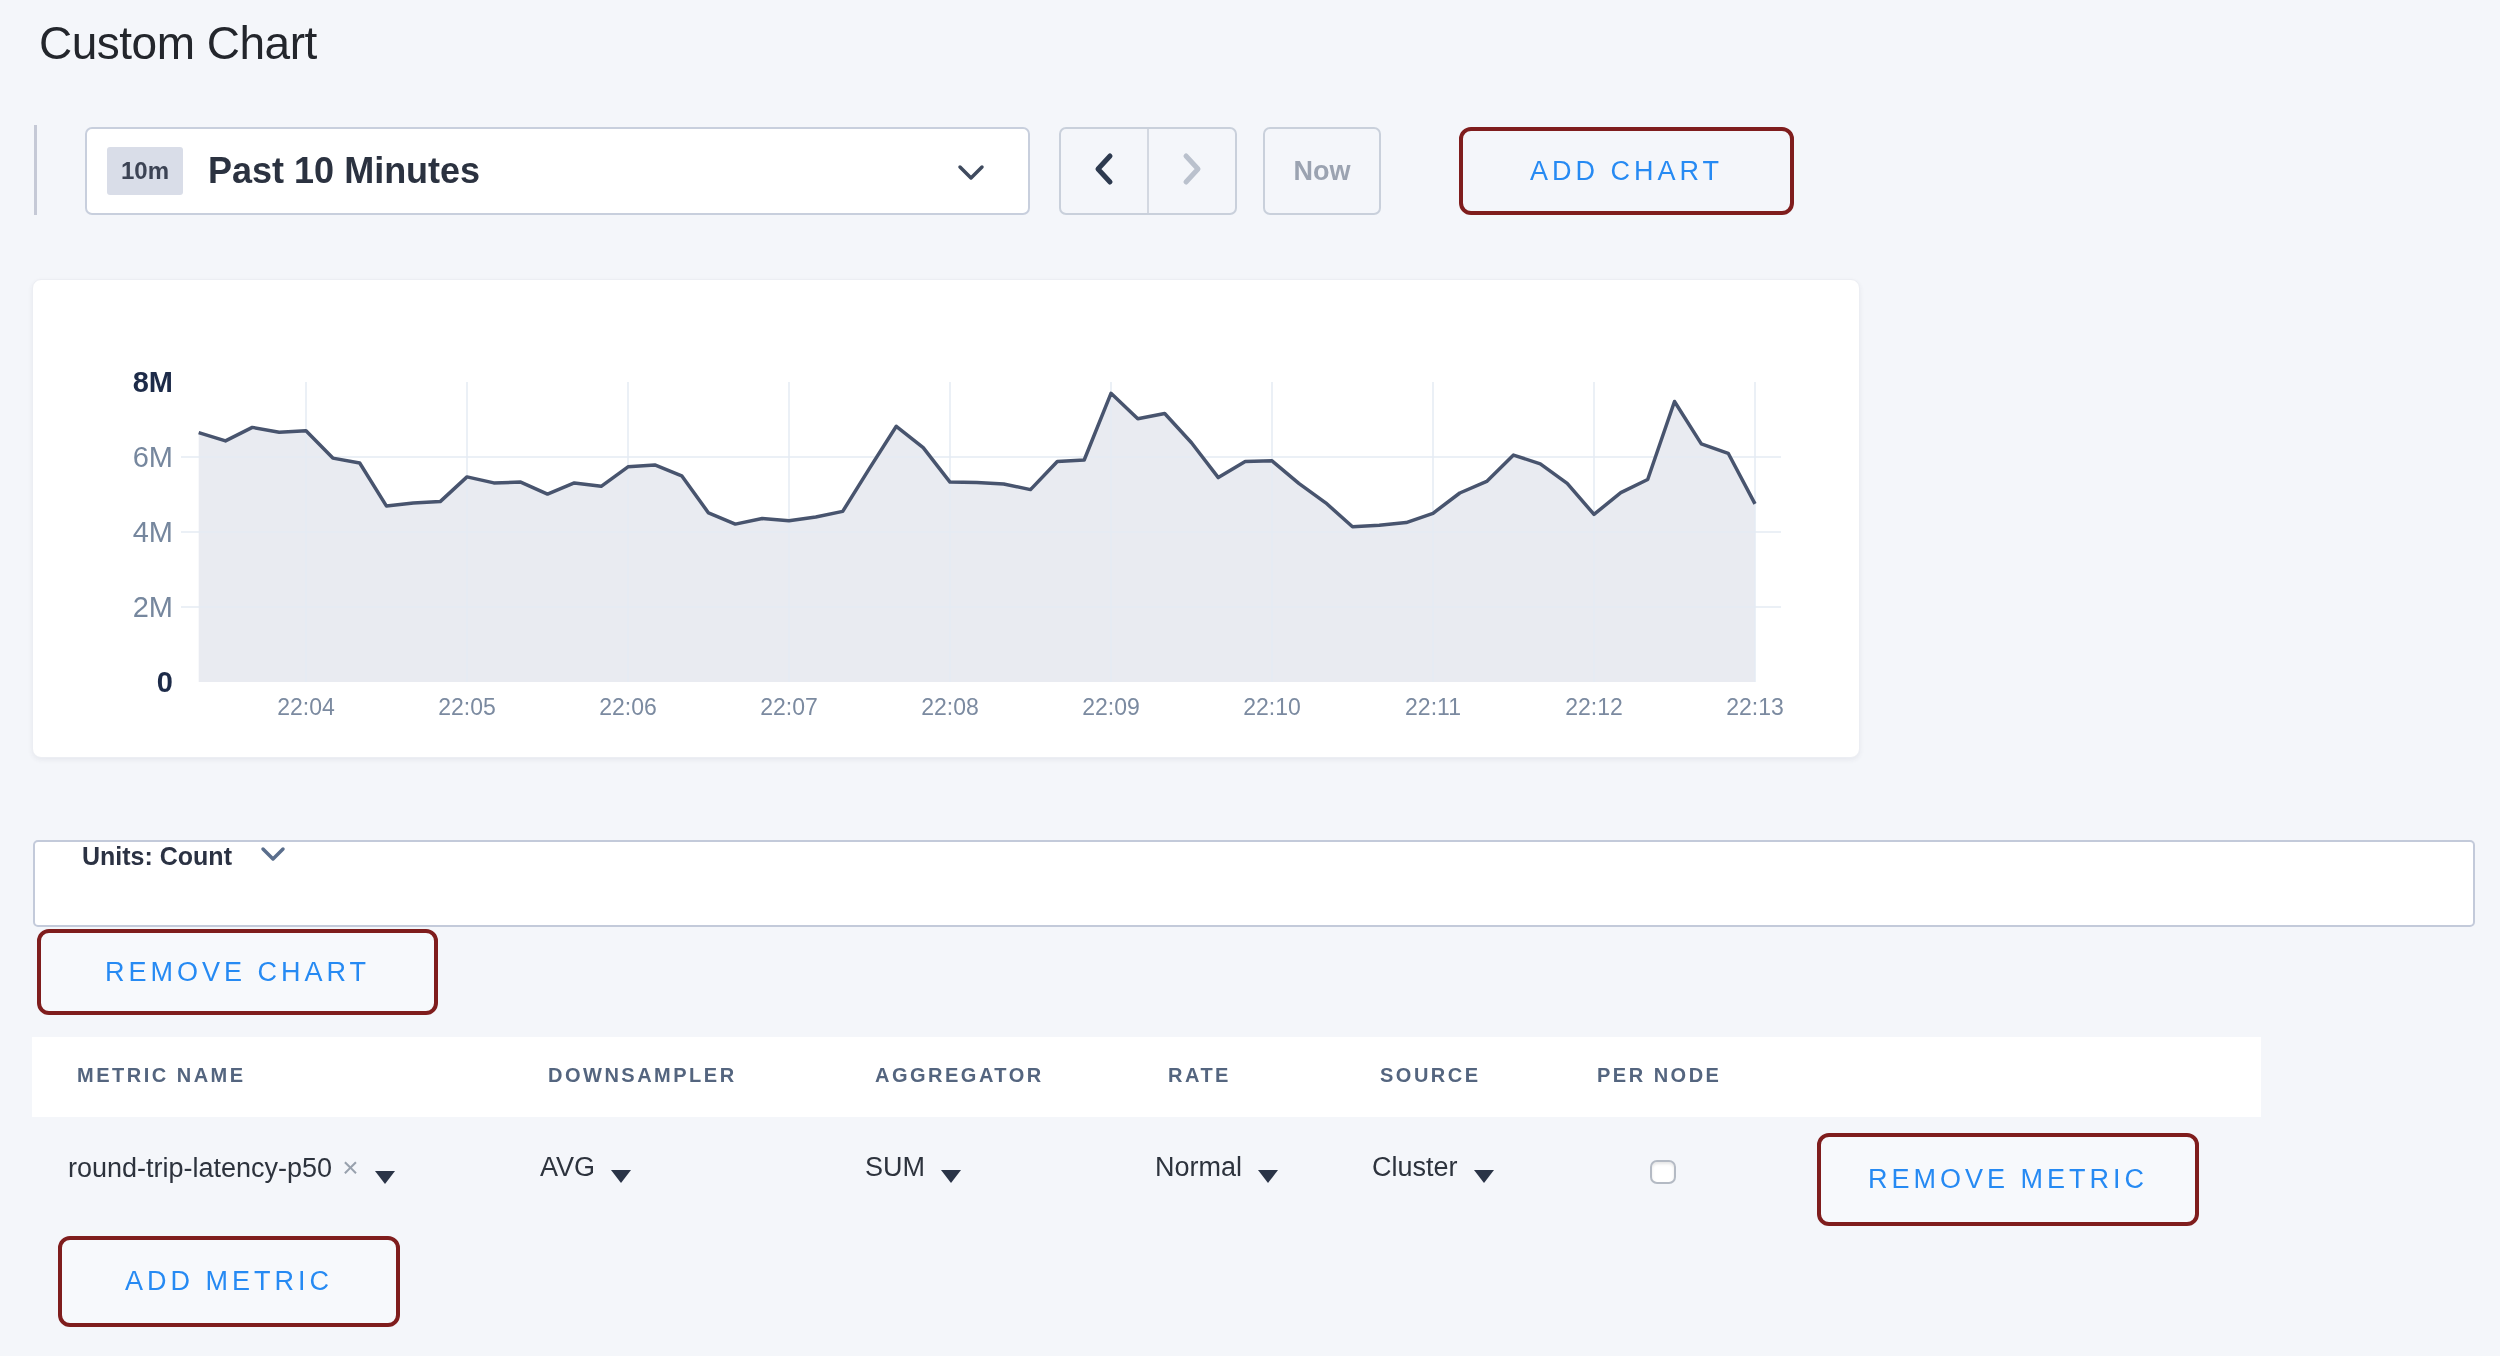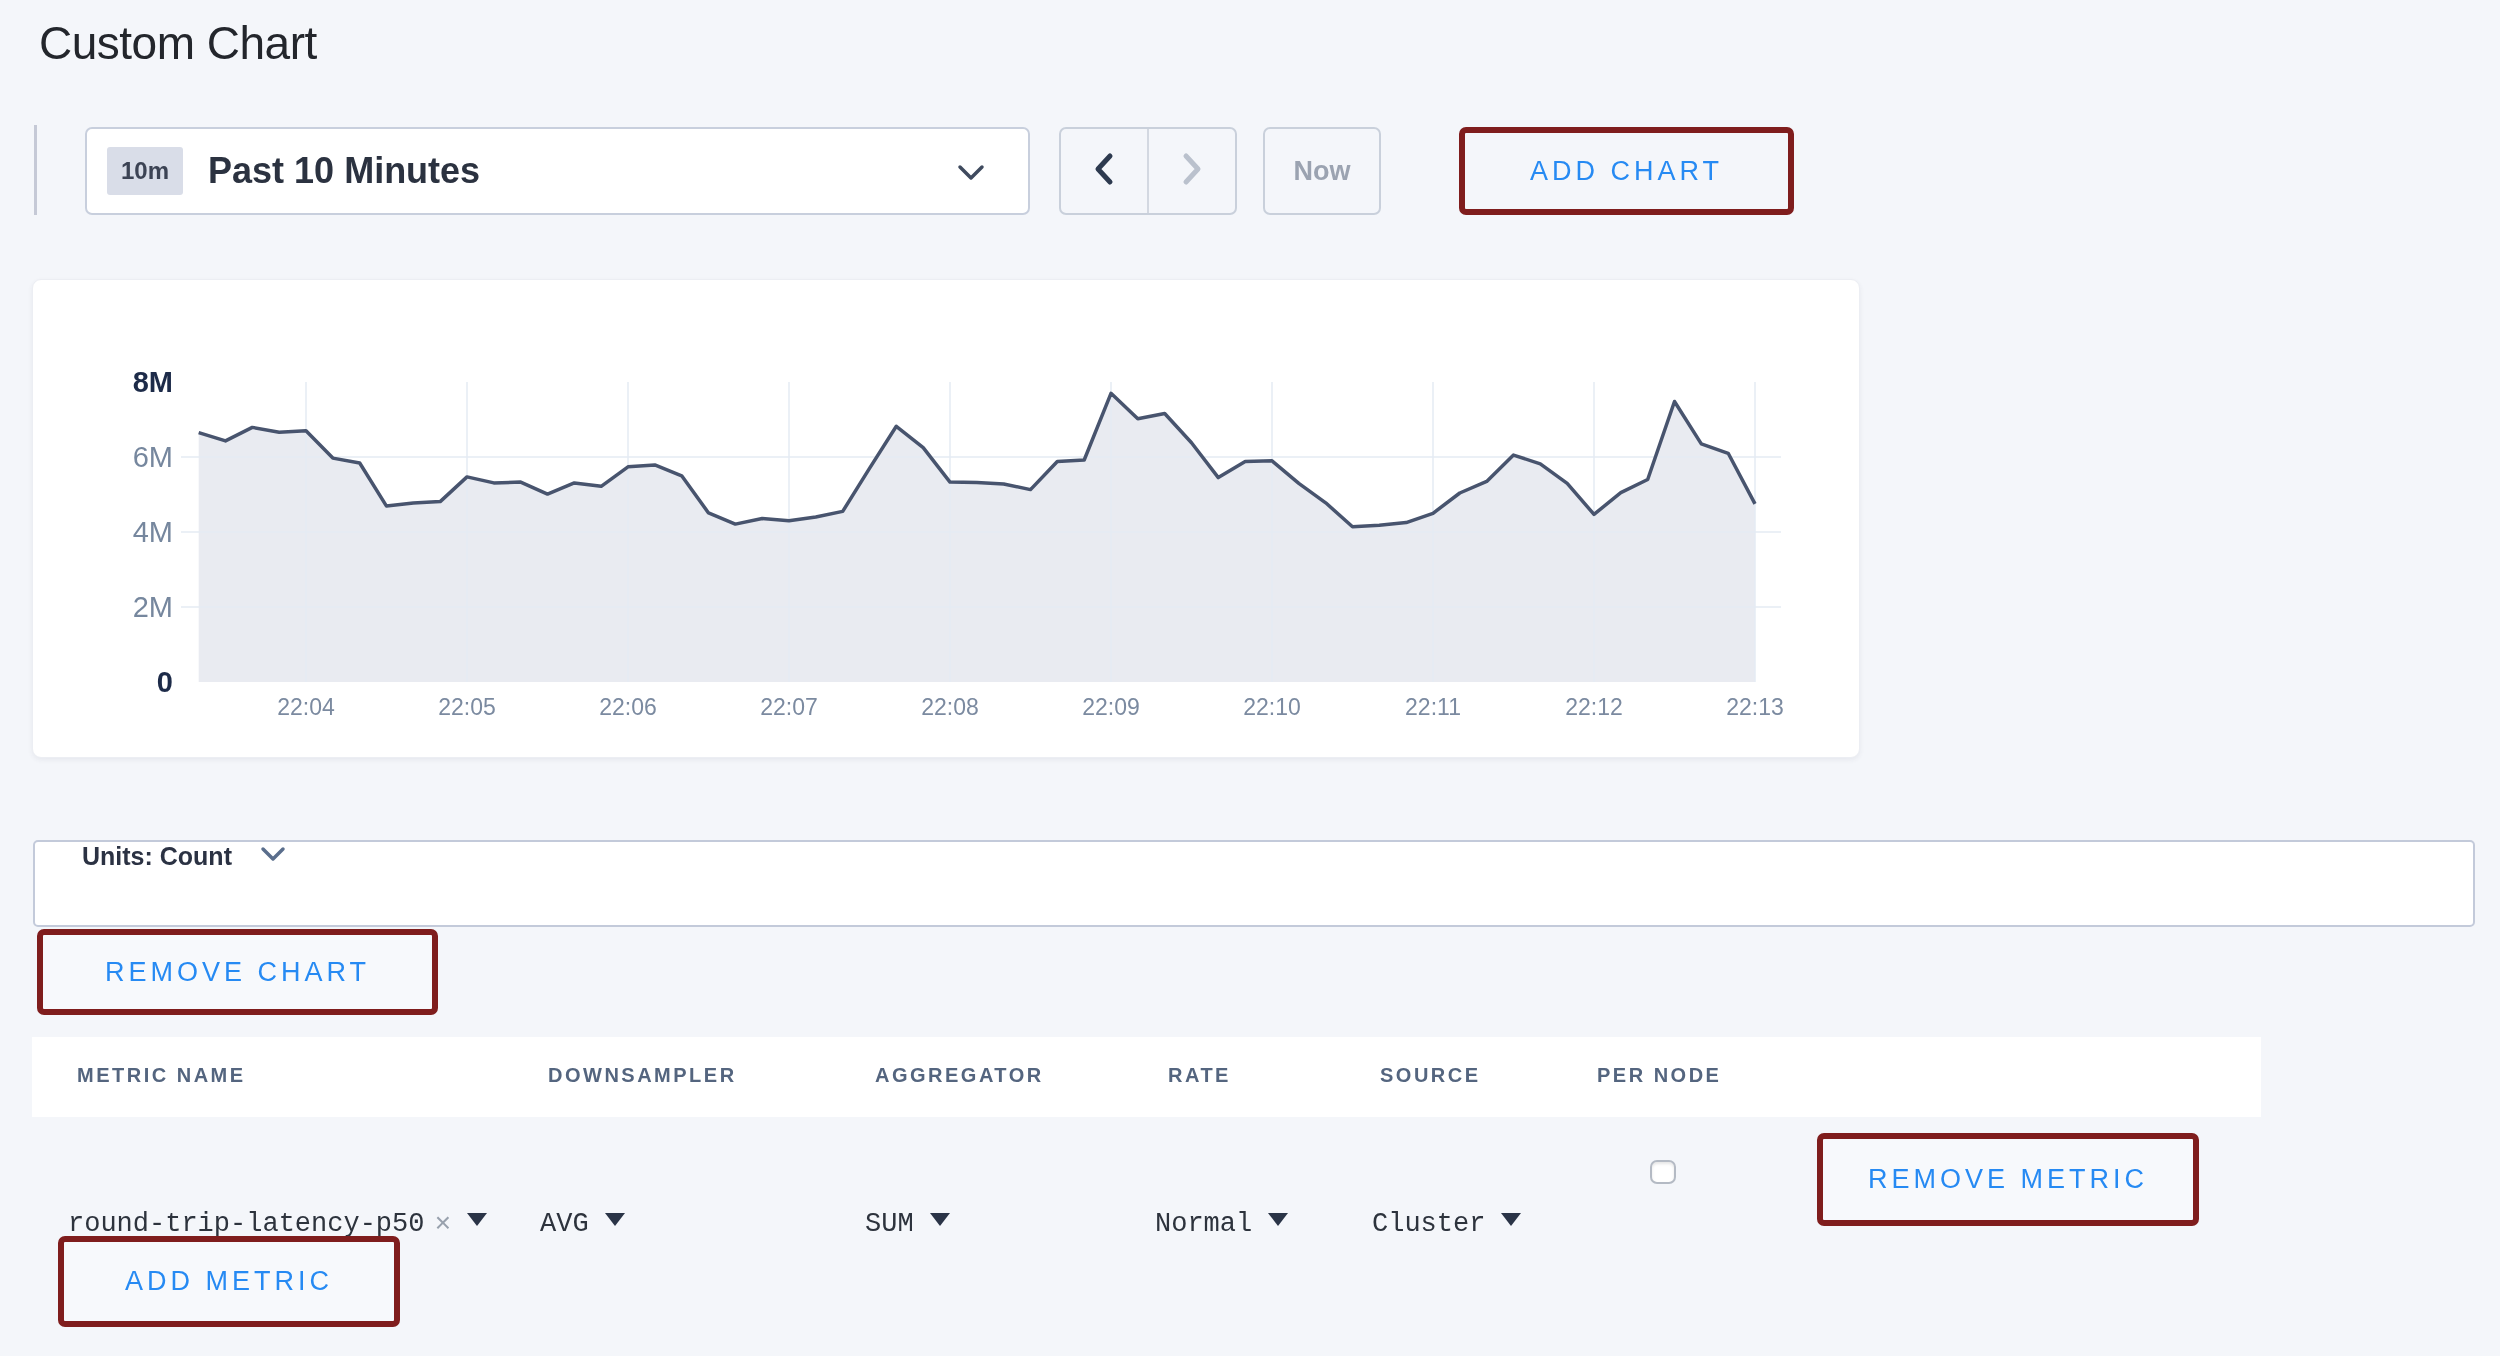--- a/index.html
+++ b/index.html
@@ -36,21 +36,21 @@
   .nav-btn{flex:1;display:flex;align-items:center;justify-content:center;cursor:pointer;}
   .nav-btn + .nav-btn{border-left:2px solid #d3d8e1;}
 
   .now-btn{
     left:1263px;top:127px;width:118px;height:88px;
     border:2px solid #c9d0db;border-radius:7px;box-sizing:border-box;
     display:flex;align-items:center;justify-content:center;
     font-size:27px;font-weight:700;color:#9ba3b1;cursor:pointer;
   }
   .blue-btn{
-    border:6px solid #7f1d1d;border-radius:7px;box-sizing:border-box;
+    border:4px solid #7f1d1d;border-radius:12px;box-sizing:border-box;
     background:#f7f9fc;
     display:flex;align-items:center;justify-content:center;
     font-size:27px;color:#268af3;letter-spacing:4px;cursor:pointer;
     white-space:nowrap;
   }
   .add-chart{left:1459px;top:127px;width:335px;height:88px;background:transparent;}
 
   
   .chart-card{
     left:32px;top:279px;width:1828px;height:479px;background:#ffffff;
@@ -73,22 +73,22 @@
   }
   .units-label{margin-left:47px;font-size:25px;font-weight:700;color:#2b3243;}
   .units-chevron{margin-left:28px;margin-top:4px;}
 
   .remove-chart{left:37px;top:929px;width:401px;height:86px;}
 
   
   .table-band{left:32px;top:1037px;width:2229px;height:80px;background:#ffffff;}
   .th{position:absolute;top:1064px;font-size:20px;font-weight:700;
       letter-spacing:2.5px;color:#54657f;white-space:nowrap;}
-  .cell{position:absolute;top:1209px;font-size:27px;color:#2d333d;
-        display:flex;align-items:flex-start;cursor:pointer;white-space:nowrap;font-family:Liberation Mono, monospace;}
+  .cell{position:absolute;top:1152px;font-size:27px;color:#2d333d;
+        display:flex;align-items:flex-end;cursor:pointer;white-space:nowrap;}
   .x-icon{color:#98a1ad;font-size:28px;margin-left:10px;cursor:pointer;}
   .tri{width:0;height:0;border-left:10px solid transparent;
        border-right:10px solid transparent;border-top:13px solid #2a3447;
        display:inline-block;margin-left:16px;margin-top:4px;}
   .checkbox{
     position:absolute;left:1650px;top:1160px;width:26px;height:24px;
     background:#ffffff;border:2px solid #b4bac4;border-radius:7px;
     box-sizing:border-box;box-shadow:inset 0 2px 3px rgba(0,0,0,0.10);
     cursor:pointer;
   }

